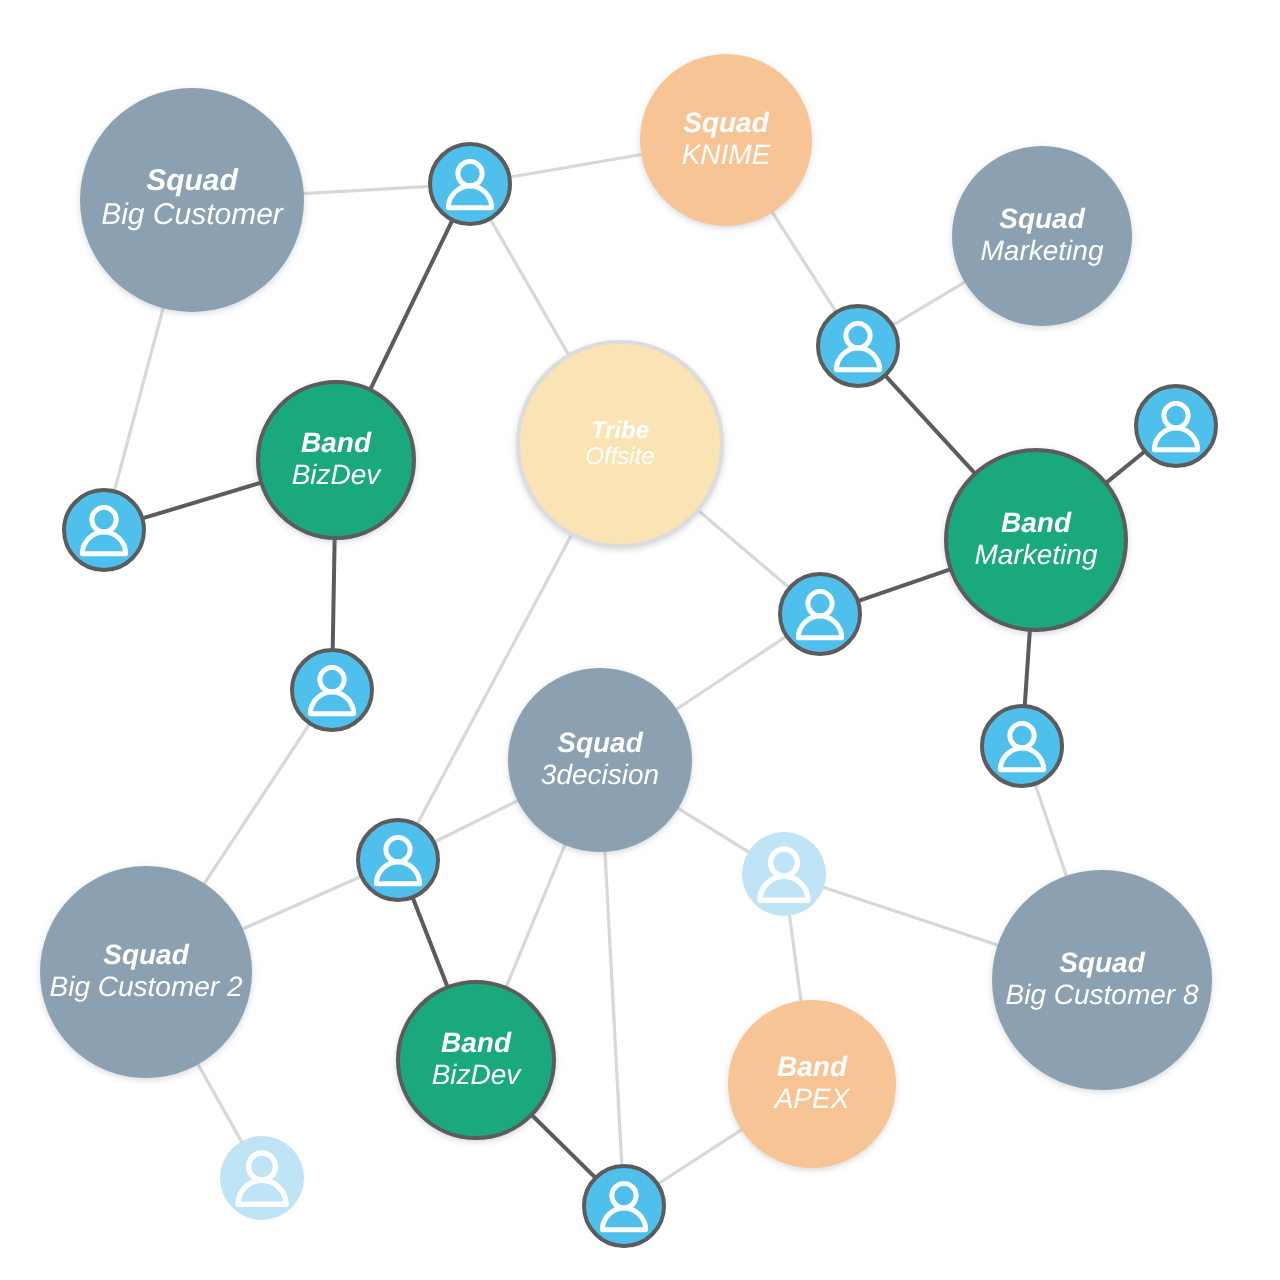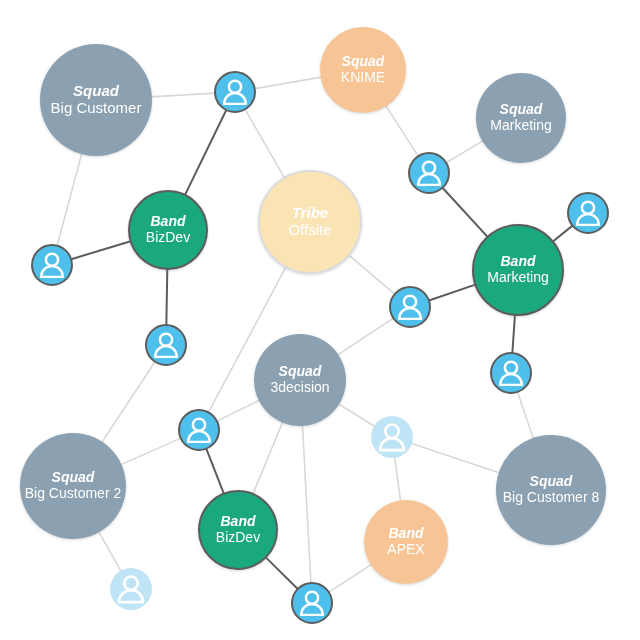--- a/index.html
+++ b/index.html
@@ -41,20 +41,21 @@
   }
   .node .node-type {
     font-style: italic;
     font-weight: bold;
     display: block;
   }
   .node .node-name {
     font-weight: normal;
     display: block;
     white-space: nowrap;
+    font-style: italic;
   }
   .group-node {
     box-shadow: 0 1px 3px rgba(120,130,140,0.30);
   }
   .person-node {
     position: absolute;
     border-radius: 50%;
     box-sizing: border-box;
   }
   .person-node svg {
@@ -108,21 +109,21 @@
         <span class="node-name">KNIME</span>
       </div>
       <div class="node group-node" style="left: 476px; top: 73px; width: 90px; height: 90px; background: rgb(139, 160, 176); font-size: 14px;">
         <span class="node-type">Squad</span>
         <span class="node-name">Marketing</span>
       </div>
       <div class="node group-node" style="left: 128px; top: 190px; width: 80px; height: 80px; background: rgb(26, 168, 126); font-size: 14px; border: 2px solid rgb(92, 92, 92);">
         <span class="node-type">Band</span>
         <span class="node-name">BizDev</span>
       </div>
-      <div class="node group-node" style="left: 258px; top: 170px; width: 104px; height: 104px; background: rgb(251, 228, 180); font-size: 15px; border: 2px solid rgb(220, 220, 220);">
+      <div class="node group-node" style="left: 258px; top: 170px; width: 104px; height: 104px; background: rgb(251, 228, 180); font-size: 12px; border: 2px solid rgb(220, 220, 220);">
         <span class="node-type">Tribe</span>
         <span class="node-name">Offsite</span>
       </div>
       <div class="node group-node" style="left: 472px; top: 224px; width: 92px; height: 92px; background: rgb(26, 168, 126); font-size: 14px; border: 2px solid rgb(92, 92, 92);">
         <span class="node-type">Band</span>
         <span class="node-name">Marketing</span>
       </div>
       <div class="node group-node" style="left: 254px; top: 334px; width: 92px; height: 92px; background: rgb(139, 160, 176); font-size: 14px;">
         <span class="node-type">Squad</span>
         <span class="node-name">3decision</span>

